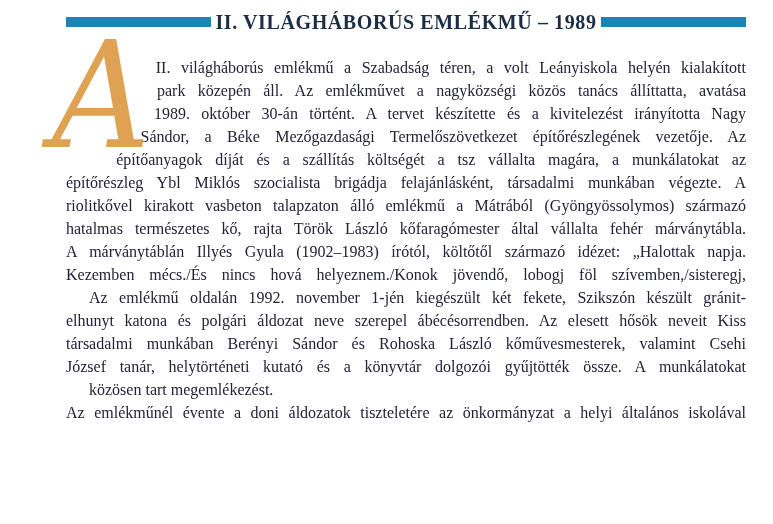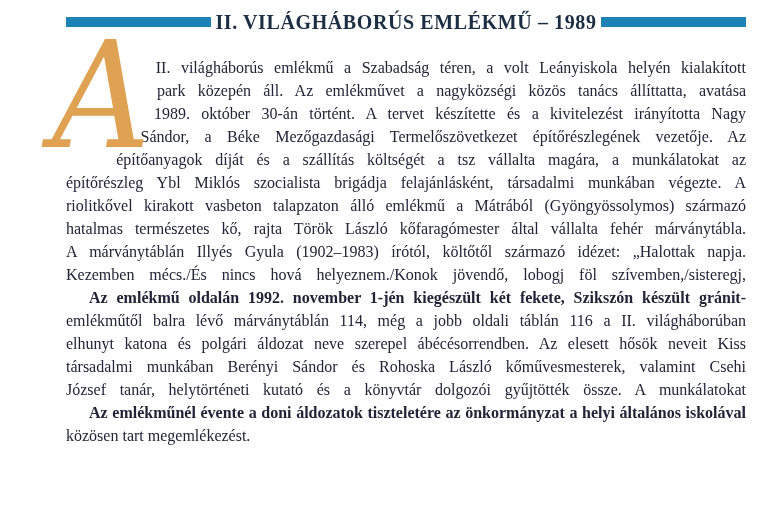--- a/index.html
+++ b/index.html
@@ -34,21 +34,21 @@
     color: var(--title, #1c2e44);
     font-family: "Liberation Serif", serif;
   }
   
   .article {
     margin: 21px 27px 0 66px;
     font-size: 16px;
     line-height: 23px;
   }
   .para { margin: 0; }
-  .para.indent .line:first-child { text-indent: 23px; font-weight: bold; }
+  .para.indent .line:first-child { text-indent: 23px; }
   .line {
     text-align: justify;
     text-align-last: justify;
     min-height: 23px;
   }
   .line.last { text-align-last: left; }
   
   .dropcap-float {
     float: left;
     width: 92px;
@@ -97,28 +97,27 @@
           <div class="line">riolitkővel kirakott vasbeton talapzaton álló emlékmű a Mátrából (Gyöngyössolymos) származó</div>
           <div class="line">hatalmas természetes kő, rajta Török László kőfaragómester által vállalta fehér márványtábla.</div>
           <div class="line">A márványtáblán Illyés Gyula (1902–1983) írótól, költőtől származó idézet: „Halottak napja.</div>
           <div class="line">Kezemben mécs./És nincs hová helyeznem./Konok jövendő, lobogj föl szívemben,/sisteregj,</div>
         </div>
     </div>
 
     <div class="para indent">
       <div class="lines">
           <div class="line">Az emlékmű oldalán 1992. november 1-jén kiegészült két fekete, Szikszón készült gránit-</div>
-          <div class="line">emlékműtől balra lévő márványtáblán 114, még a jobb oldali táblán 116 a II. világháborúban</div>
           <div class="line">elhunyt katona és polgári áldozat neve szerepel ábécésorrendben. Az elesett hősök neveit Kiss</div>
           <div class="line">társadalmi munkában Berényi Sándor és Rohoska László kőművesmesterek, valamint Csehi</div>
           <div class="line">József tanár, helytörténeti kutató és a könyvtár dolgozói gyűjtötték össze. A munkálatokat</div>
         </div>
     </div>
 
     <div class="para indent">
       <div class="lines">
+          <div class="line last">közösen tart megemlékezést.</div>
           <div class="line">Az emlékműnél évente a doni áldozatok tiszteletére az önkormányzat a helyi általános iskolával</div>
-          <div class="line last">közösen tart megemlékezést.</div>
         </div>
     </div>
 
   </main>
 </div>
 
 </body></html>

